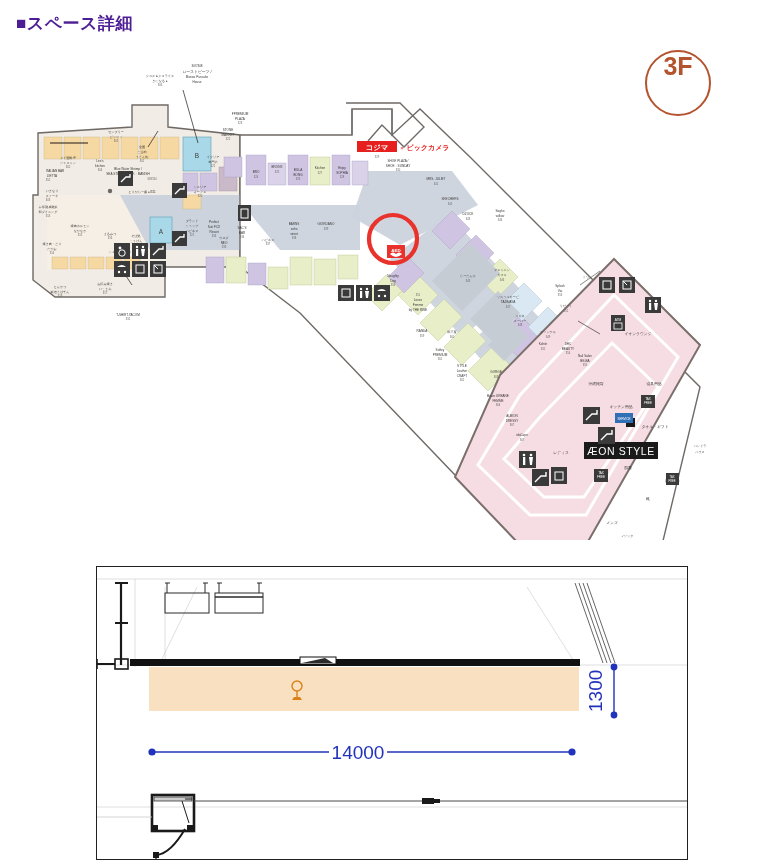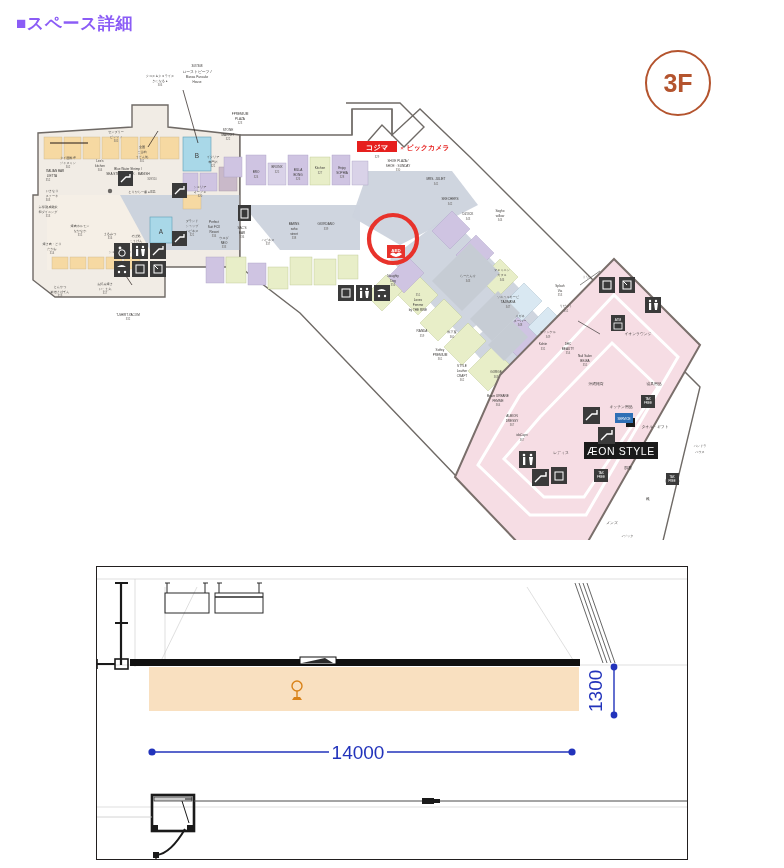--- a/index.html
+++ b/index.html
@@ -1,23 +1,23 @@
 <!DOCTYPE html>
 <html><head>
 <meta charset="utf-8">
 <style>
   html,body{margin:0;padding:0;background:#ffffff;}
   body{width:784px;height:868px;position:relative;font-family:"Liberation Sans","DejaVu Sans",sans-serif;color:#231815;overflow:hidden;}
 
   
-  .page-title{position:absolute;left:16px;top:12px;font-size:17px;font-weight:bold;letter-spacing:.5px;color:#8b5cf6;}
+  .page-title{position:absolute;left:16px;top:12px;font-size:17px;font-weight:bold;letter-spacing:.5px;color:#4c1d95;}
 
   
   .floor-badge{position:absolute;left:645px;top:50px;width:62px;height:62px;border:2.2px solid #b4542e;border-radius:50%;
-               display:flex;align-items:center;justify-content:center;color:#b4542e;font-size:25px;font-weight:bold;letter-spacing:0px;}
+               display:flex;justify-content:center;color:#b4542e;font-size:25px;font-weight:bold;letter-spacing:0px;}
 
   
   #map-canvas{position:absolute;left:0;top:45px;width:706px;height:495px;}
   #map-canvas svg{display:block;}
 
   .lbl{font-family:"Liberation Sans","DejaVu Sans",sans-serif;fill:#3c3a38;text-anchor:middle;}
   .lbl-xs{font-size:3.1px;}
   .lbl-s{font-size:3.8px;}
   .lbl-l{font-size:6.4px;}
   .lbl-w{fill:#ffffff;}

